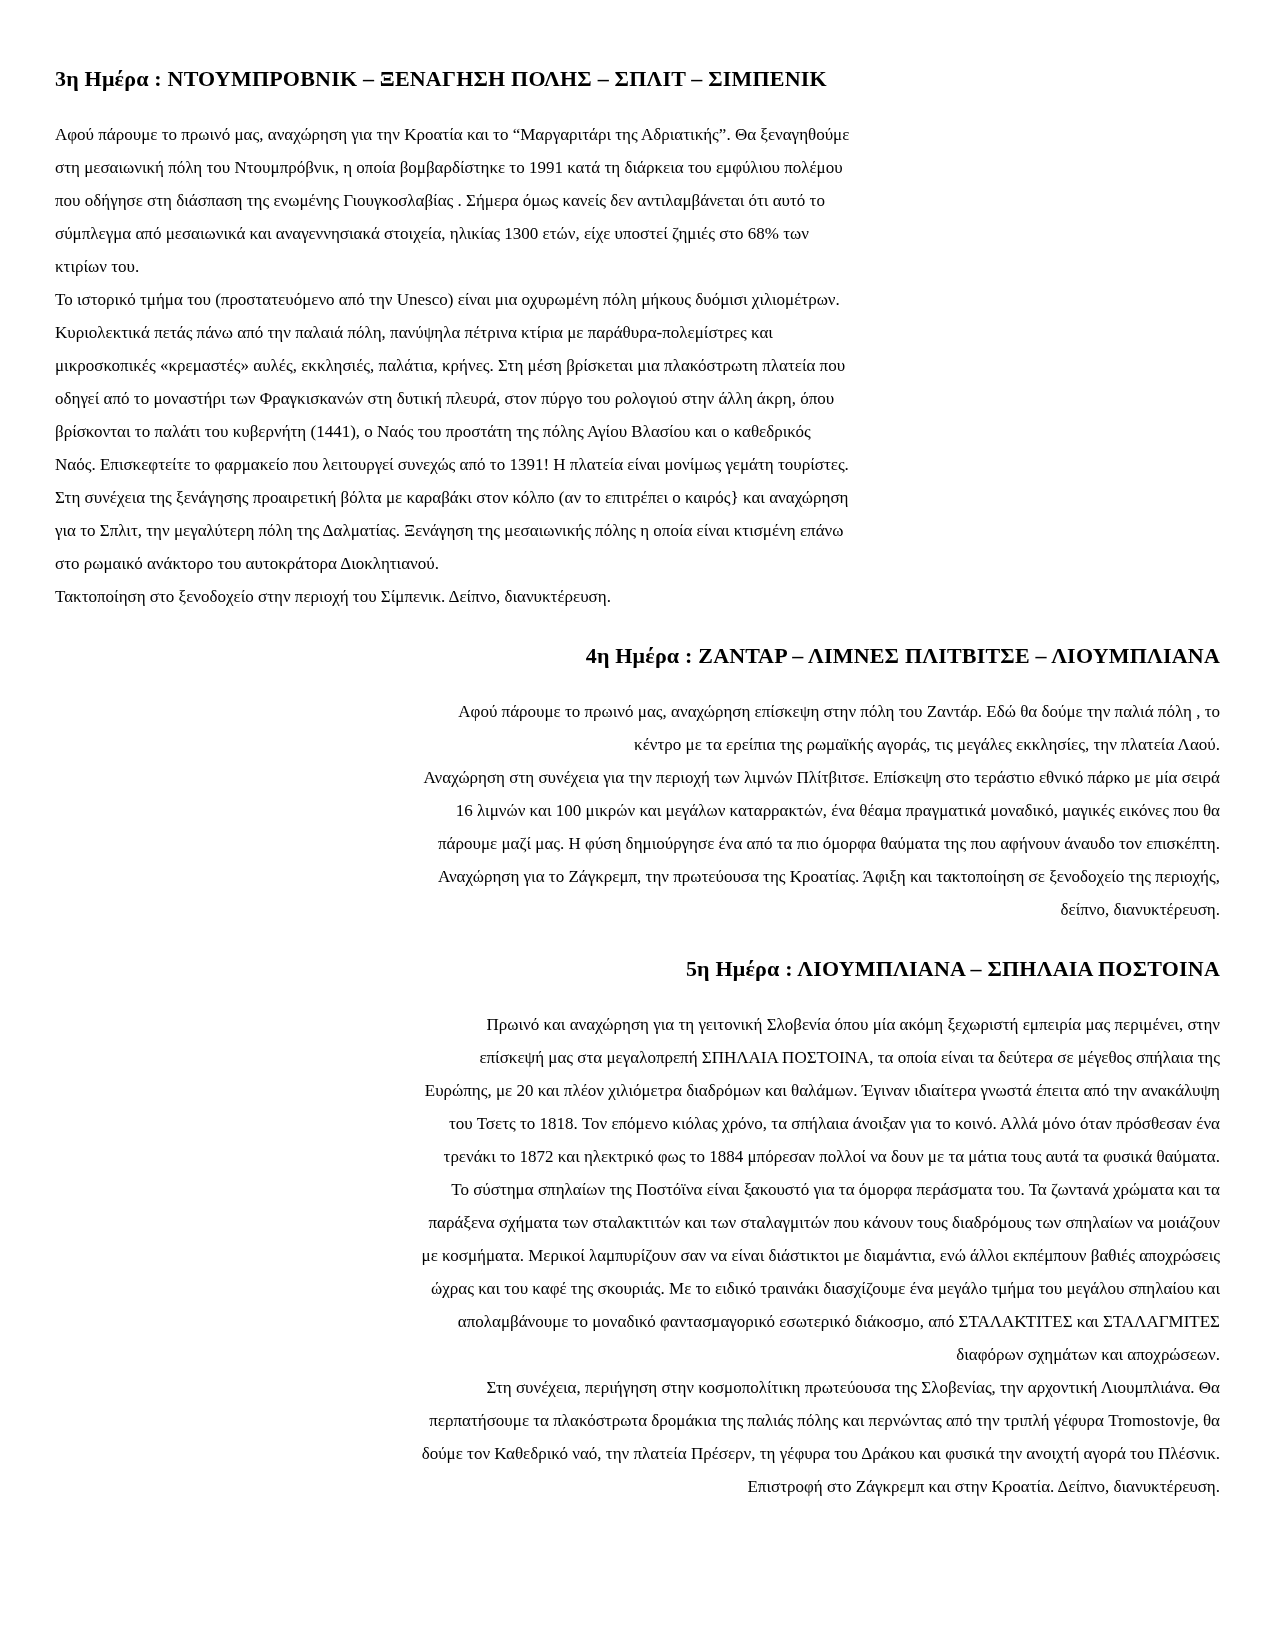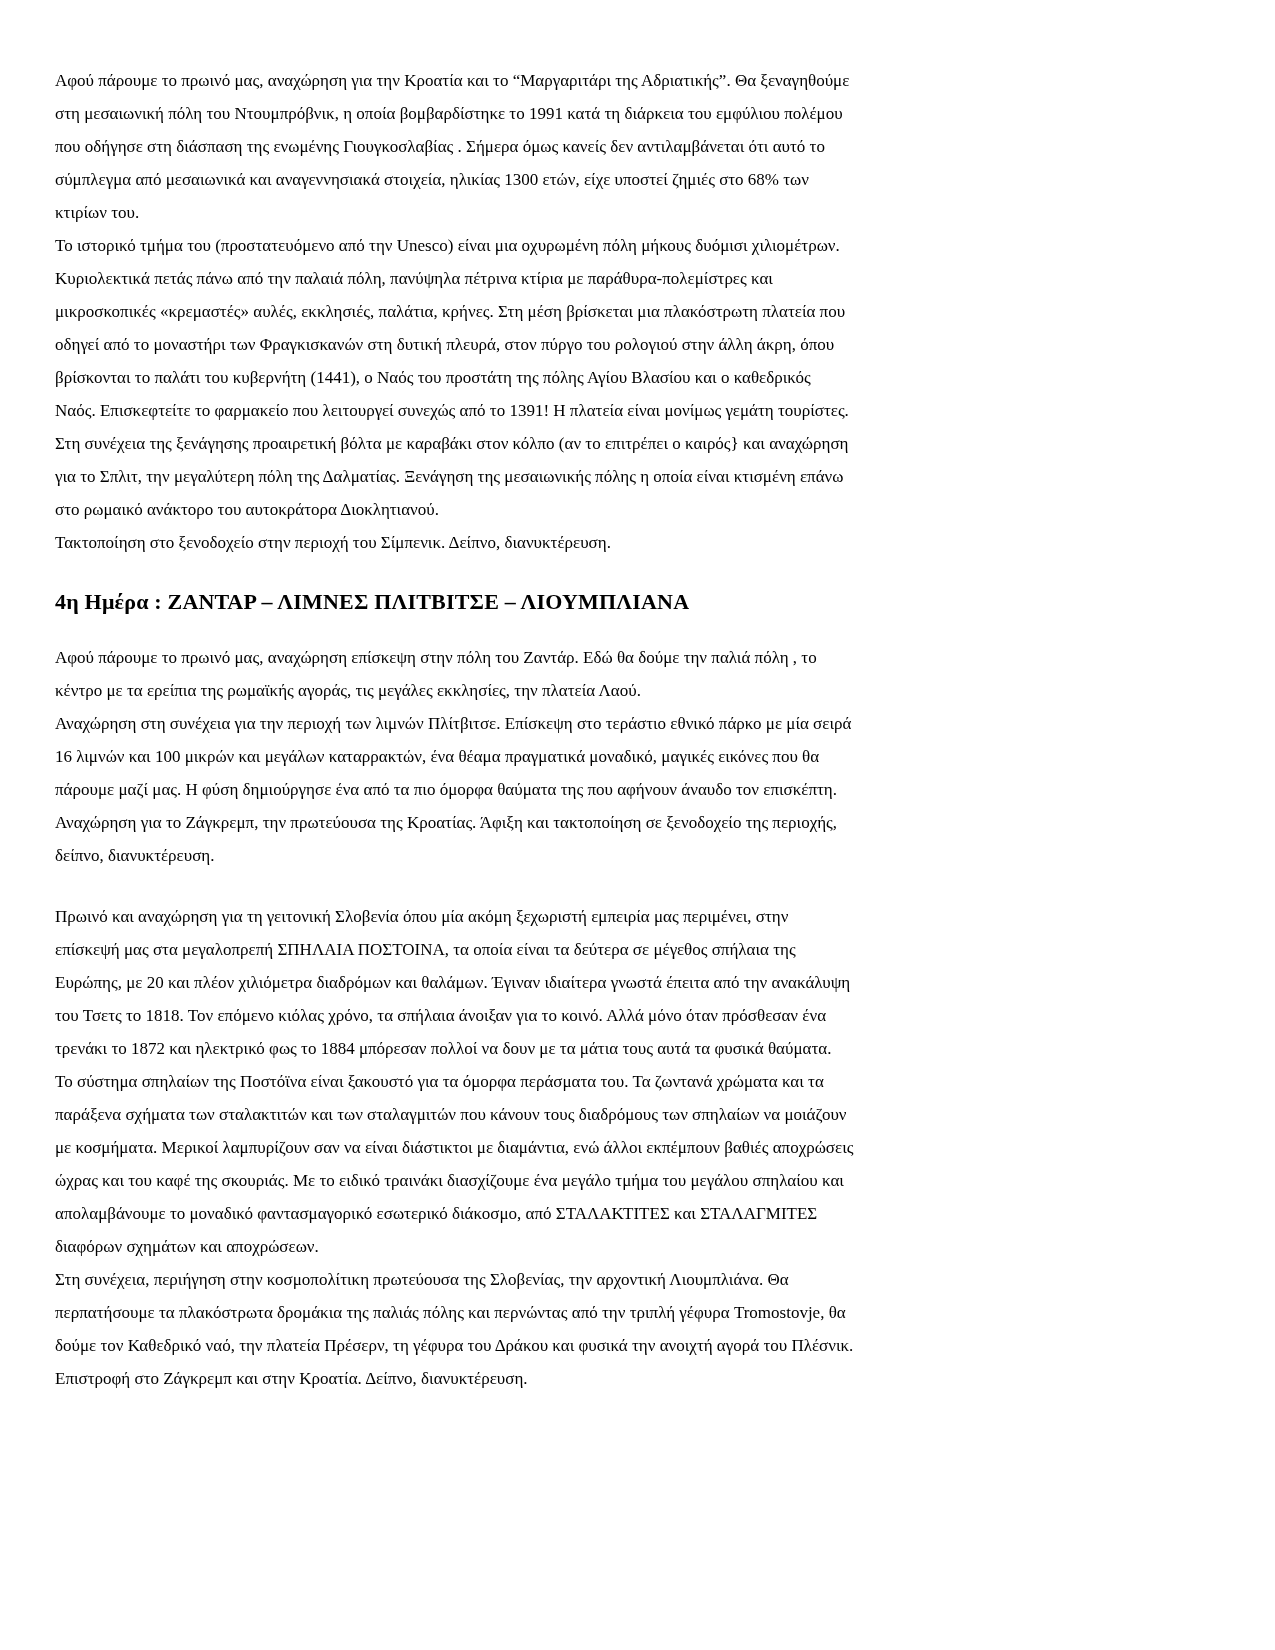--- a/index.html
+++ b/index.html
@@ -13,21 +13,21 @@
     height: 1650px;
     margin: 0 auto;
     background: #ffffff;
     box-sizing: border-box;
     padding: 64px 55px 0 55px;
     font-family: "Liberation Serif", "DejaVu Serif", serif;
     color: #000000;
     overflow: hidden;
   }
   .section { margin: 0; }
-  .section + .section { margin-top: 0; }
+  .section + .section { margin-top: 0; text-align: right; }
   .section-heading {
     font-size: 22px;
     line-height: 30px;
     font-weight: bold;
     letter-spacing: 0.2px;
     margin: 0 0 24px 0;
   }
   .section + .section .section-heading {
     margin-top: 14px;
   }
@@ -37,20 +37,21 @@
     white-space: pre-line;
     margin: 0 0 28px 0;
   }
 </style>
 </head>
 <body>
 
 <div class="page">
 
   <section class="section">
+    <h1 class="section-heading">3η Ημέρα : ΝΤΟΥΜΠΡΟΒΝΙΚ – ΞΕΝΑΓΗΣΗ ΠΟΛΗΣ – ΣΠΛΙΤ – ΣΙΜΠΕΝΙΚ</h1>
     <div class="section-body">Αφού πάρουμε το πρωινό μας, αναχώρηση για την Κροατία και το “Μαργαριτάρι της Αδριατικής”. Θα ξεναγηθούμε
 στη μεσαιωνική πόλη του Ντουμπρόβνικ, η οποία βομβαρδίστηκε το 1991 κατά τη διάρκεια του εμφύλιου πολέμου
 που οδήγησε στη διάσπαση της ενωμένης Γιουγκοσλαβίας . Σήμερα όμως κανείς δεν αντιλαμβάνεται ότι αυτό το
 σύμπλεγμα από μεσαιωνικά και αναγεννησιακά στοιχεία, ηλικίας 1300 ετών, είχε υποστεί ζημιές στο 68% των
 κτιρίων του.
 Το ιστορικό τμήμα του (προστατευόμενο από την Unesco) είναι μια οχυρωμένη πόλη μήκους δυόμισι χιλιομέτρων.
 Κυριολεκτικά πετάς πάνω από την παλαιά πόλη, πανύψηλα πέτρινα κτίρια με παράθυρα-πολεμίστρες και
 μικροσκοπικές «κρεμαστές» αυλές, εκκλησιές, παλάτια, κρήνες. Στη μέση βρίσκεται μια πλακόστρωτη πλατεία που
 οδηγεί από το μοναστήρι των Φραγκισκανών στη δυτική πλευρά, στον πύργο του ρολογιού στην άλλη άκρη, όπου
 βρίσκονται το παλάτι του κυβερνήτη (1441), ο Ναός του προστάτη της πόλης Αγίου Βλασίου και ο καθεδρικός
@@ -66,20 +67,21 @@
     <div class="section-body">Αφού πάρουμε το πρωινό μας, αναχώρηση επίσκεψη στην πόλη του Ζαντάρ. Εδώ θα δούμε την παλιά πόλη , το
 κέντρο με τα ερείπια της ρωμαϊκής αγοράς, τις μεγάλες εκκλησίες, την πλατεία Λαού.
 Αναχώρηση στη συνέχεια για την περιοχή των λιμνών Πλίτβιτσε. Επίσκεψη στο τεράστιο εθνικό πάρκο με μία σειρά
 16 λιμνών και 100 μικρών και μεγάλων καταρρακτών, ένα θέαμα πραγματικά μοναδικό, μαγικές εικόνες που θα
 πάρουμε μαζί μας. Η φύση δημιούργησε ένα από τα πιο όμορφα θαύματα της που αφήνουν άναυδο τον επισκέπτη.
 Αναχώρηση για το Ζάγκρεμπ, την πρωτεύουσα της Κροατίας. Άφιξη και τακτοποίηση σε ξενοδοχείο της περιοχής,
 δείπνο, διανυκτέρευση.</div>
   </section>
 
   <section class="section">
+    <h1 class="section-heading">5η Ημέρα : ΛΙΟΥΜΠΛΙΑΝΑ – ΣΠΗΛΑΙΑ ΠΟΣΤΟΙΝΑ</h1>
     <div class="section-body">Πρωινό και αναχώρηση για τη γειτονική Σλοβενία όπου μία ακόμη ξεχωριστή εμπειρία μας περιμένει, στην
 επίσκεψή μας στα μεγαλοπρεπή ΣΠΗΛΑΙΑ ΠΟΣΤΟΙΝΑ, τα οποία είναι τα δεύτερα σε μέγεθος σπήλαια της
 Ευρώπης, με 20 και πλέον χιλιόμετρα διαδρόμων και θαλάμων. Έγιναν ιδιαίτερα γνωστά έπειτα από την ανακάλυψη
 του Τσετς το 1818. Τον επόμενο κιόλας χρόνο, τα σπήλαια άνοιξαν για το κοινό. Αλλά μόνο όταν πρόσθεσαν ένα
 τρενάκι το 1872 και ηλεκτρικό φως το 1884 μπόρεσαν πολλοί να δουν με τα μάτια τους αυτά τα φυσικά θαύματα.
 Το σύστημα σπηλαίων της Ποστόϊνα είναι ξακουστό για τα όμορφα περάσματα του. Τα ζωντανά χρώματα και τα
 παράξενα σχήματα των σταλακτιτών και των σταλαγμιτών που κάνουν τους διαδρόμους των σπηλαίων να μοιάζουν
 με κοσμήματα. Μερικοί λαμπυρίζουν σαν να είναι διάστικτοι με διαμάντια, ενώ άλλοι εκπέμπουν βαθιές αποχρώσεις
 ώχρας και του καφέ της σκουριάς. Με το ειδικό τραινάκι διασχίζουμε ένα μεγάλο τμήμα του μεγάλου σπηλαίου και
 απολαμβάνουμε το μοναδικό φαντασμαγορικό εσωτερικό διάκοσμο, από ΣΤΑΛΑΚΤΙΤΕΣ και ΣΤΑΛΑΓΜΙΤΕΣ

